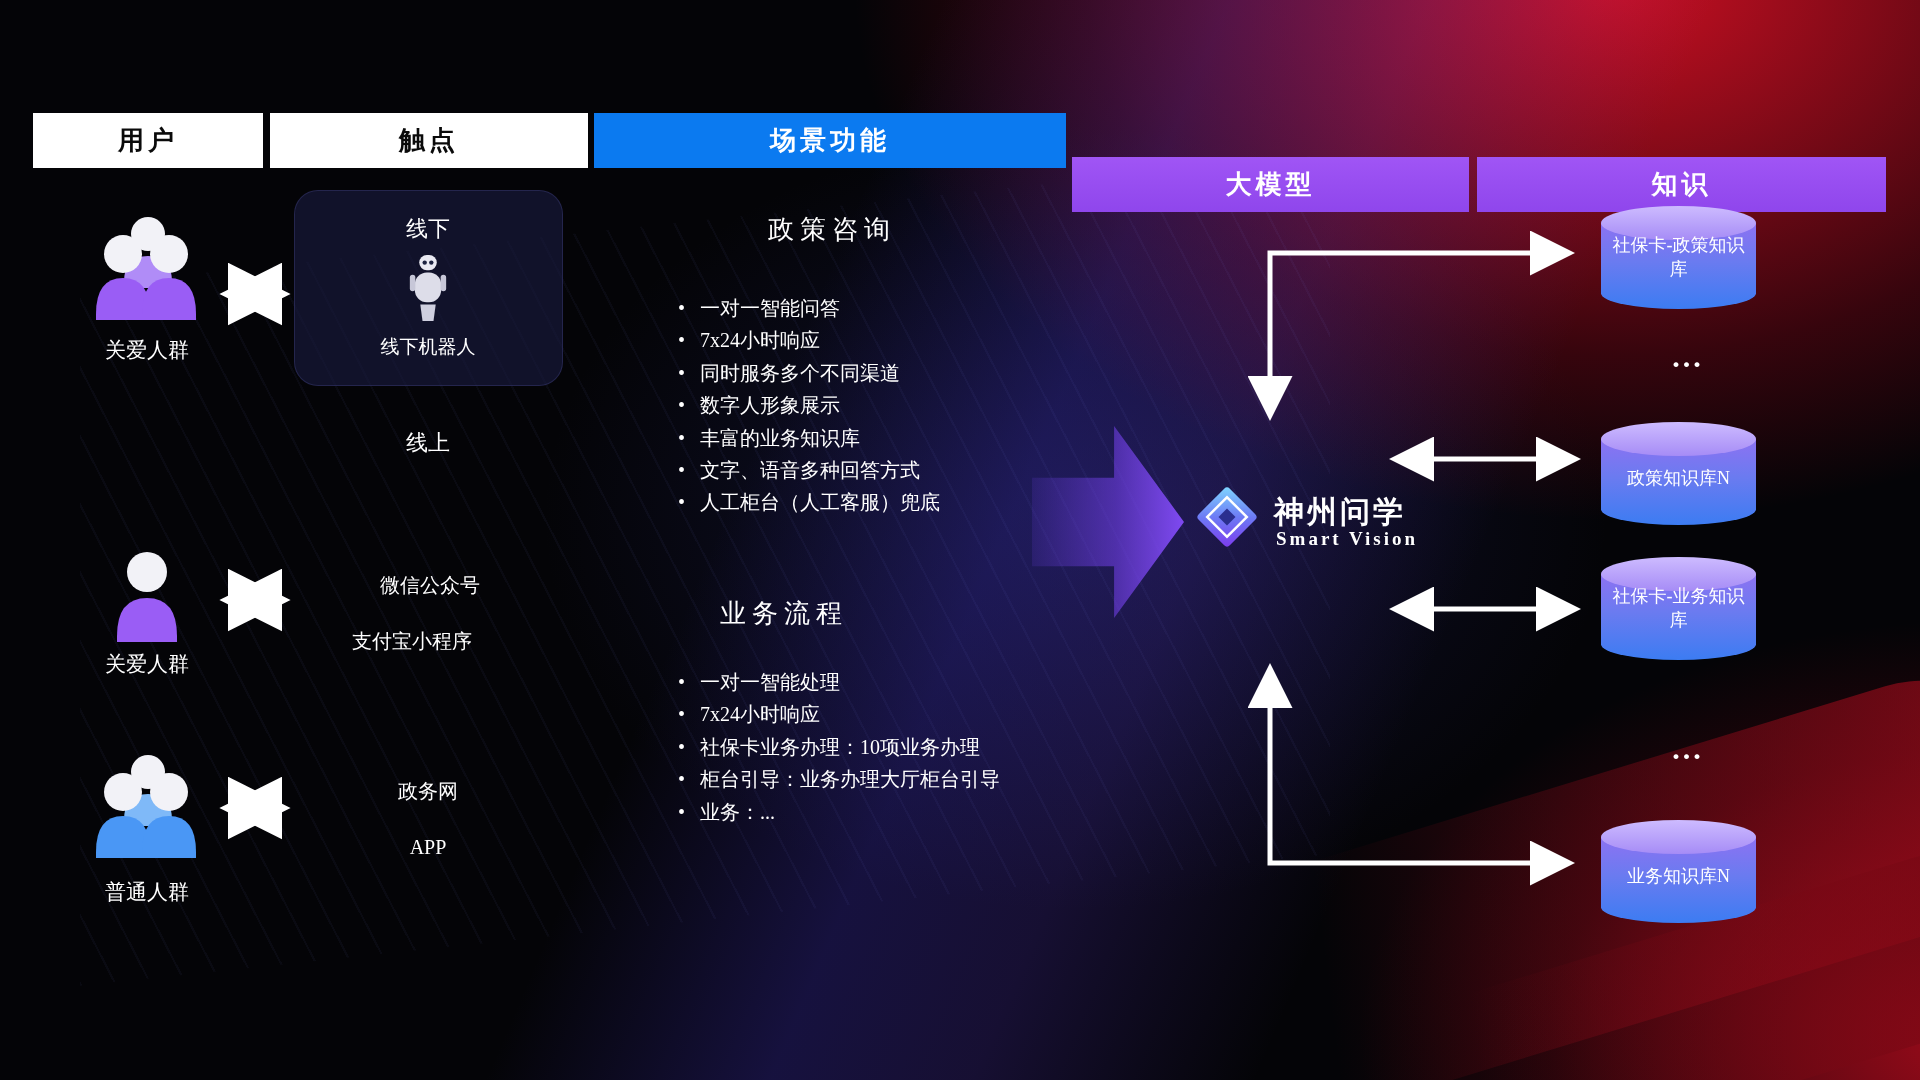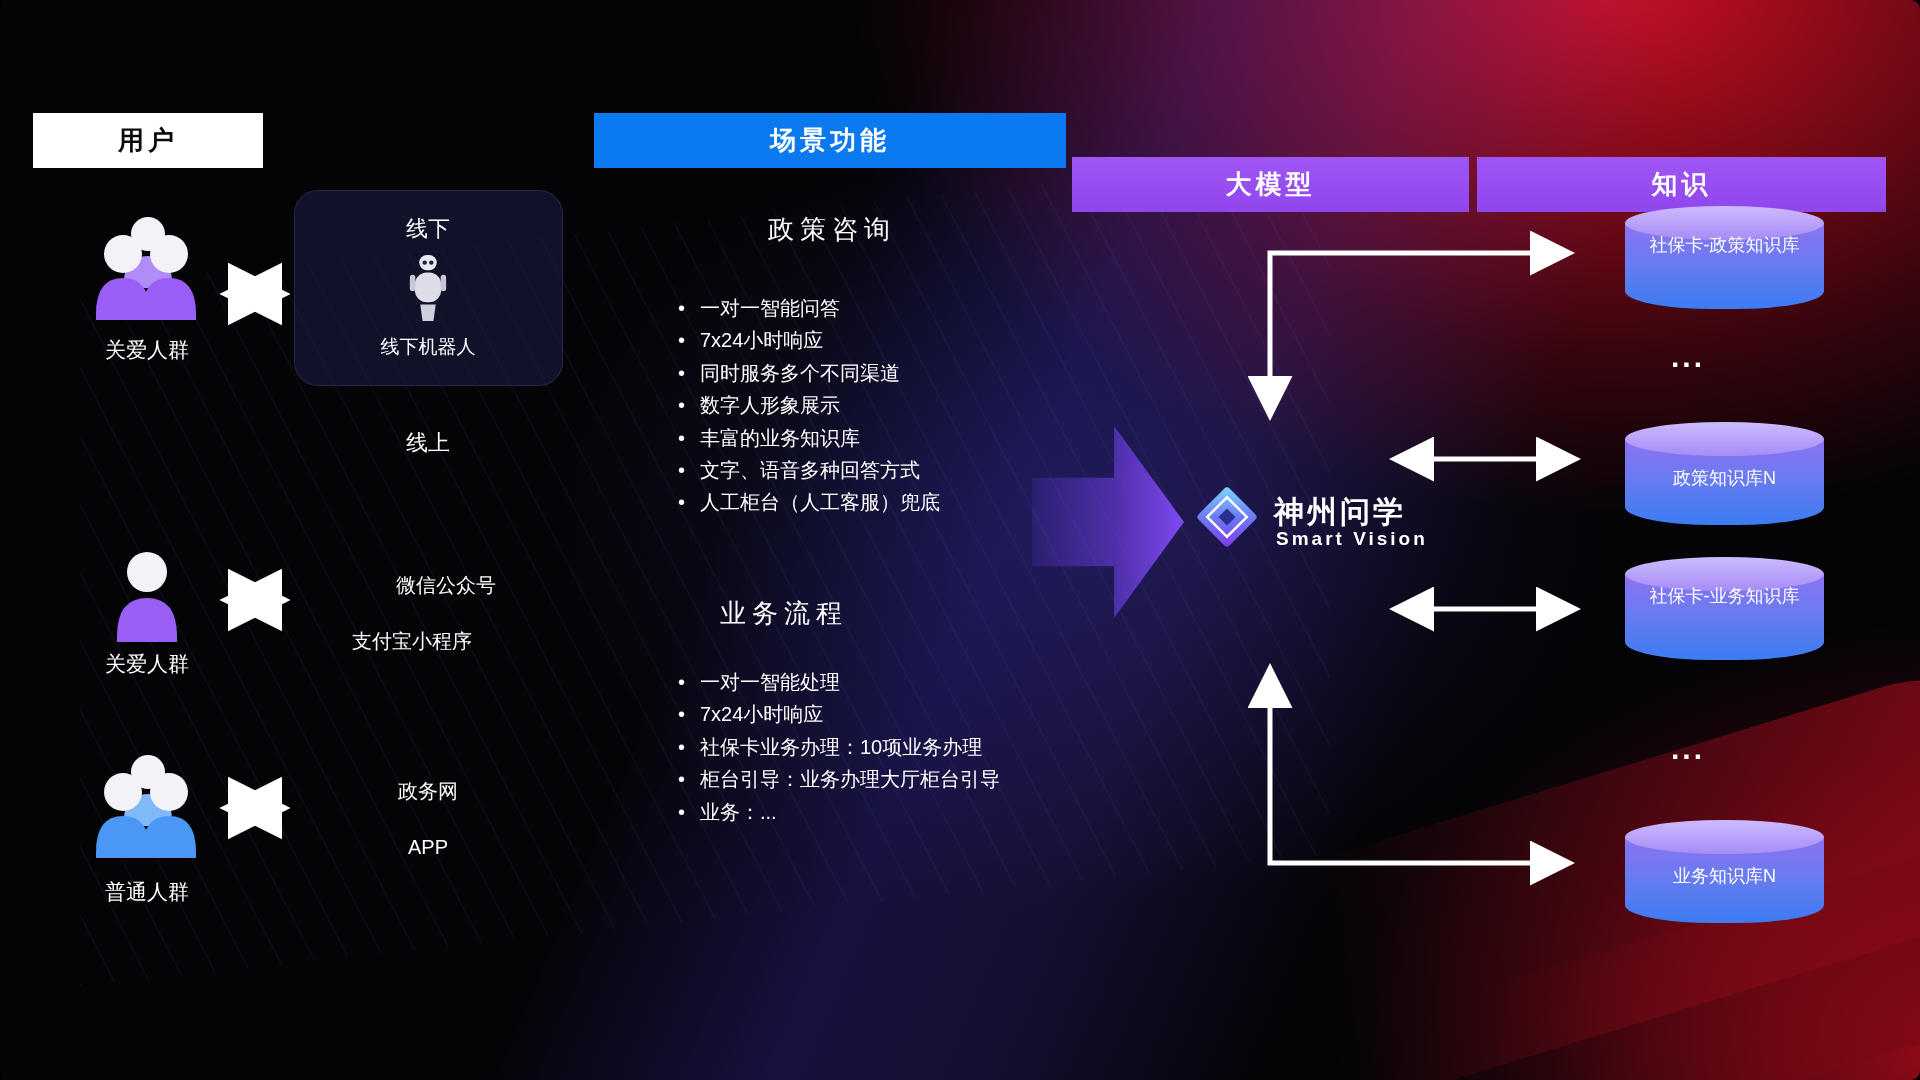--- a/index.html
+++ b/index.html
@@ -1,25 +1,24 @@
 <!DOCTYPE html>
 <html><head>
 <meta charset="utf-8">
 <style>
   html,body { margin:0; padding:0; background:#000; }
   * { box-sizing:border-box; }
   #stage {
     position:relative; width:1920px; height:1080px; overflow:hidden;
-    font-family:Liberation Sans, sans-serif; color:#fff;
+    font-family:Liberation Serif, serif; color:#fff;
     background:
       radial-gradient(1150px 820px at 84% -2%, rgba(214,16,36,0.95), rgba(130,6,22,0.40) 46%, rgba(0,0,0,0) 66%),
       radial-gradient(950px 640px at 103% 96%, rgba(185,12,30,0.85), rgba(90,5,15,0.35) 45%, rgba(0,0,0,0) 65%),
       radial-gradient(760px 560px at 56% 48%, rgba(38,40,120,0.38), rgba(0,0,0,0) 70%),
       #040407;
-    border-radius: 9px;
   }
   .band { position:absolute; left:-200px; top:0; width:2400px; height:1080px; pointer-events:none;
     background: linear-gradient(113deg, transparent 40%, rgba(64,48,190,0.30) 50%, rgba(96,60,225,0.20) 57%, transparent 67%); }
   .rays { position:absolute; left:80px; top:220px; width:1250px; height:700px; pointer-events:none;
     background: repeating-linear-gradient(64deg, rgba(130,140,255,0.07) 0 2px, transparent 2px 30px);
     opacity:.65; transform:skewY(-6deg); }
   .swoosh1 { position:absolute; right:-140px; bottom:60px; width:860px; height:250px; border-radius:140px;
     background: linear-gradient(100deg, rgba(150,10,25,0) 15%, rgba(165,12,28,0.75)); transform:rotate(-17deg); }
   .swoosh2 { position:absolute; right:-120px; bottom:-30px; width:700px; height:180px; border-radius:110px;
     background: linear-gradient(100deg, rgba(120,8,20,0) 20%, rgba(120,8,20,0.8)); transform:rotate(-17deg); }
@@ -41,21 +40,21 @@
   .feat .row { display:flex; }
   .feat .bullet { width:22px; flex:0 0 22px; }
 
   .big-arrow { position:absolute; left:1032px; top:426px; width:152px; height:192px;
     background: linear-gradient(90deg, rgba(96,58,212,0.18), rgba(118,66,240,0.55) 55%, rgba(132,76,250,0.95));
     clip-path: polygon(0 27%, 54% 27%, 54% 0, 100% 50%, 54% 100%, 54% 73%, 0 73%); }
 
   .logo-name { position:absolute; left:1274px; top:492px; font-size:30px; font-weight:bold; letter-spacing:3px; }
   .logo-sub  { position:absolute; left:1276px; top:528px; font-size:19px; letter-spacing:3px; font-weight:600; }
 
-  .cyl { position:absolute; width:199px; height:103px;margin-left:24px; }
+  .cyl { position:absolute; width:155px; height:103px; }
   .cyl .c-top { position:absolute; left:0; top:0; width:100%; height:34px; border-radius:50%;
     background:linear-gradient(180deg,#cdbbff,#a68cf6); z-index:2; }
   .cyl .c-body { position:absolute; left:0; top:17px; width:100%; height:86px;
     background:linear-gradient(180deg,#8d72f2 0%, #6a7bf0 45%, #3c7cf2 100%);
     border-radius:0 0 88px 88px / 0 0 18px 18px; }
   .cyl .c-label { position:absolute; left:0; top:34px; width:100%; z-index:3; text-align:center;
     font-size:18px; line-height:1.35; padding:0 8px; }
   .cyl.tall .c-label { top:27px; }
 
   .dots { position:absolute; font-size:30px; font-weight:bold; letter-spacing:3px; transform:translateX(-50%); }
@@ -66,20 +65,21 @@
 </head>
 <body>
 
 <div id="stage">
   <div class="band"></div>
   <div class="rays"></div>
   <div class="swoosh1"></div>
   <div class="swoosh2"></div>
 
   <div class="hdr white" style="left:33px;  width:230px;">用户</div>
+  <div class="hdr white" style="left:270px; width:318px;">触点</div>
   <div class="hdr blue" style="left:594px; width:472px;">场景功能</div>
   <div class="hdr purple" style="left:1072px;width:397px;">大模型</div>
   <div class="hdr purple" style="left:1477px;width:409px;">知识</div>
 
   <div class="icon-wrap" style="left:85px; top:210px;">
     <svg width="125" height="120" viewBox="0 0 125 120">
       <circle cx="63" cy="24" r="17" fill="#f2f2f7"></circle>
       <path d="M39 72 Q39 46 63 46 Q87 46 87 72 L87 78 L39 78 Z" fill="#b08cf7"></path>
       <circle cx="38" cy="44" r="19" fill="#f2f2f7"></circle>
       <path d="M11 104 Q11 68 38 68 Q65 68 65 104 L65 110 L11 110 Z" fill="#9a5df5"></path>
@@ -118,21 +118,21 @@
       <circle cx="23" cy="9" r="2" fill="#1c2240"></circle>
       <rect x="8" y="18" width="24" height="27" rx="11" fill="#dddde9"></rect>
       <rect x="3.5" y="20" width="5" height="15" rx="2.5" fill="#c7c7d8"></rect>
       <rect x="31.5" y="20" width="5" height="15" rx="2.5" fill="#c7c7d8"></rect>
       <path d="M13 47 L27 47 L25 62 L15 62 Z" fill="#cfcfdf"></path>
     </svg>
   </div>
   <div class="lbl center" style="left:428px; top:334px; font-size:19px;">线下机器人</div>
 
   <div class="lbl center" style="left:428px; top:428px; font-size:22px;">线上</div>
-  <div class="lbl center" style="left:446px; top:572px; font-size:20px;">微信公众号</div>
+  <div class="lbl center" style="left:430px; top:572px; font-size:20px;">微信公众号</div>
   <div class="lbl center" style="left:412px; top:628px; font-size:20px;">支付宝小程序</div>
   <div class="lbl center" style="left:428px; top:778px; font-size:20px;">政务网</div>
   <div class="lbl center" style="left:428px; top:836px; font-size:20px;">APP</div>
 
   <div class="scene-title center" style="left:832px; top:212px;">政策咨询</div>
   <div class="feat" style="left:678px; top:292px; width:470px;">
     <div class="row">
         <span class="bullet">•</span>
         <span>一对一智能问答</span>
       </div>

